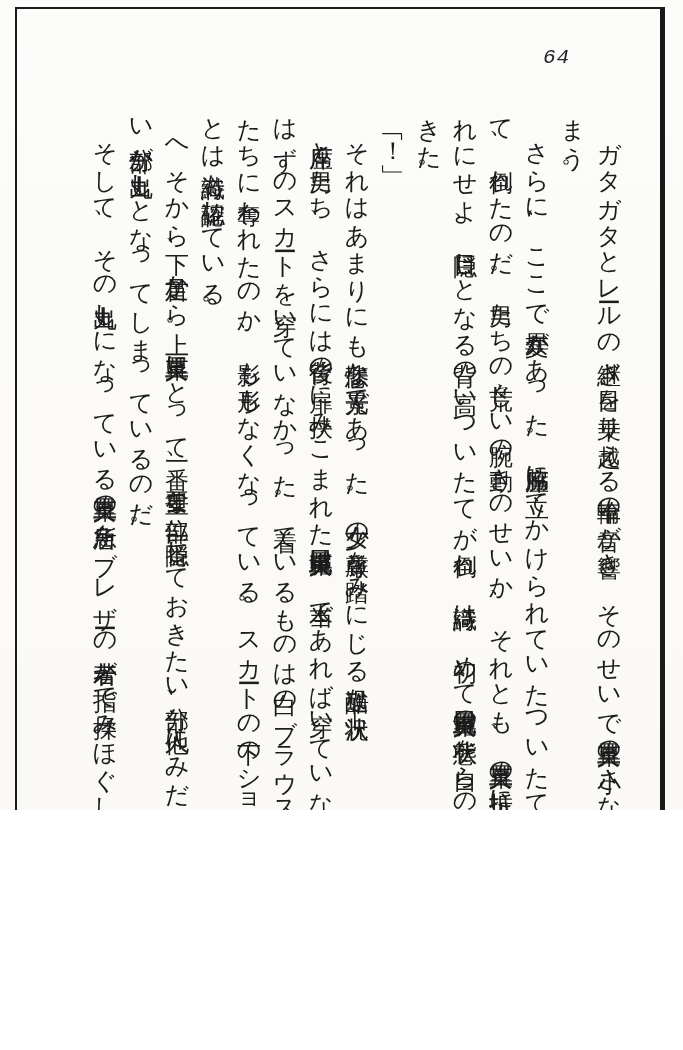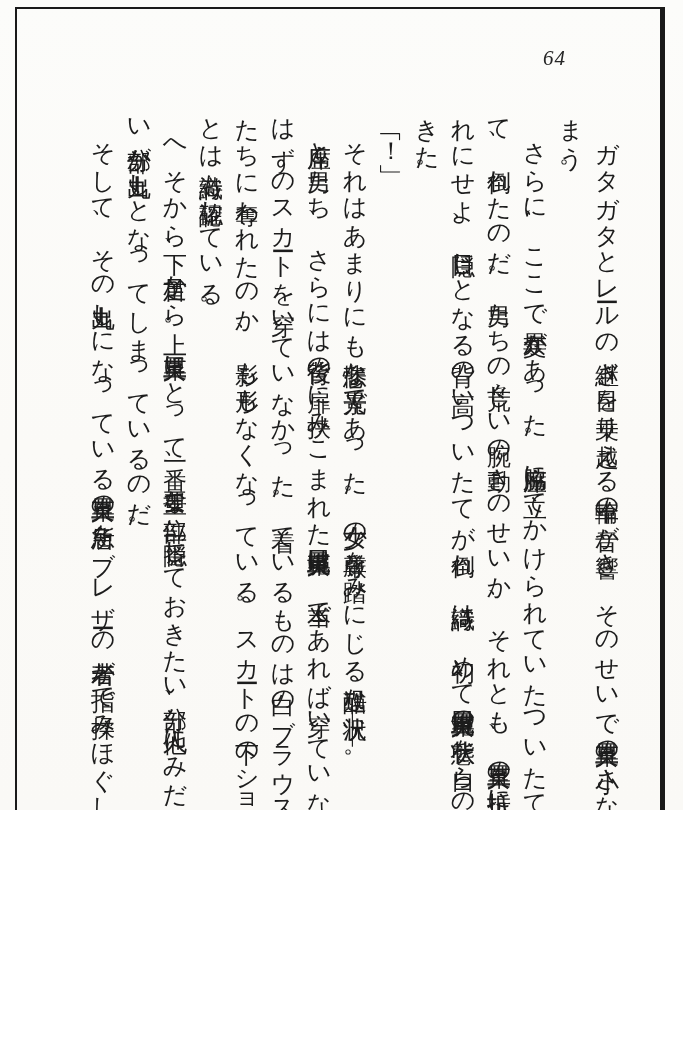--- a/index.html
+++ b/index.html
@@ -6,21 +6,21 @@
     margin: 0;
     padding: 0;
     background: #ffffff;
   }
   .scan-page {
     position: relative;
     width: 683px;
     height: 810px;
     background: linear-gradient(180deg, #fcfcfa 0%, #fbfaf7 55%, #faf9f6 100%);
     overflow: hidden;
-    font-family: Liberation Serif, serif;
+    font-family: Liberation Mono, monospace;
   }
   .border-frame {
     position: absolute;
     left: 15px;
     top: 7px;
     width: 650px;
     height: 1037px;
     box-sizing: border-box;
     border: 2px solid #1a1a1a;
     border-right-width: 5px;

